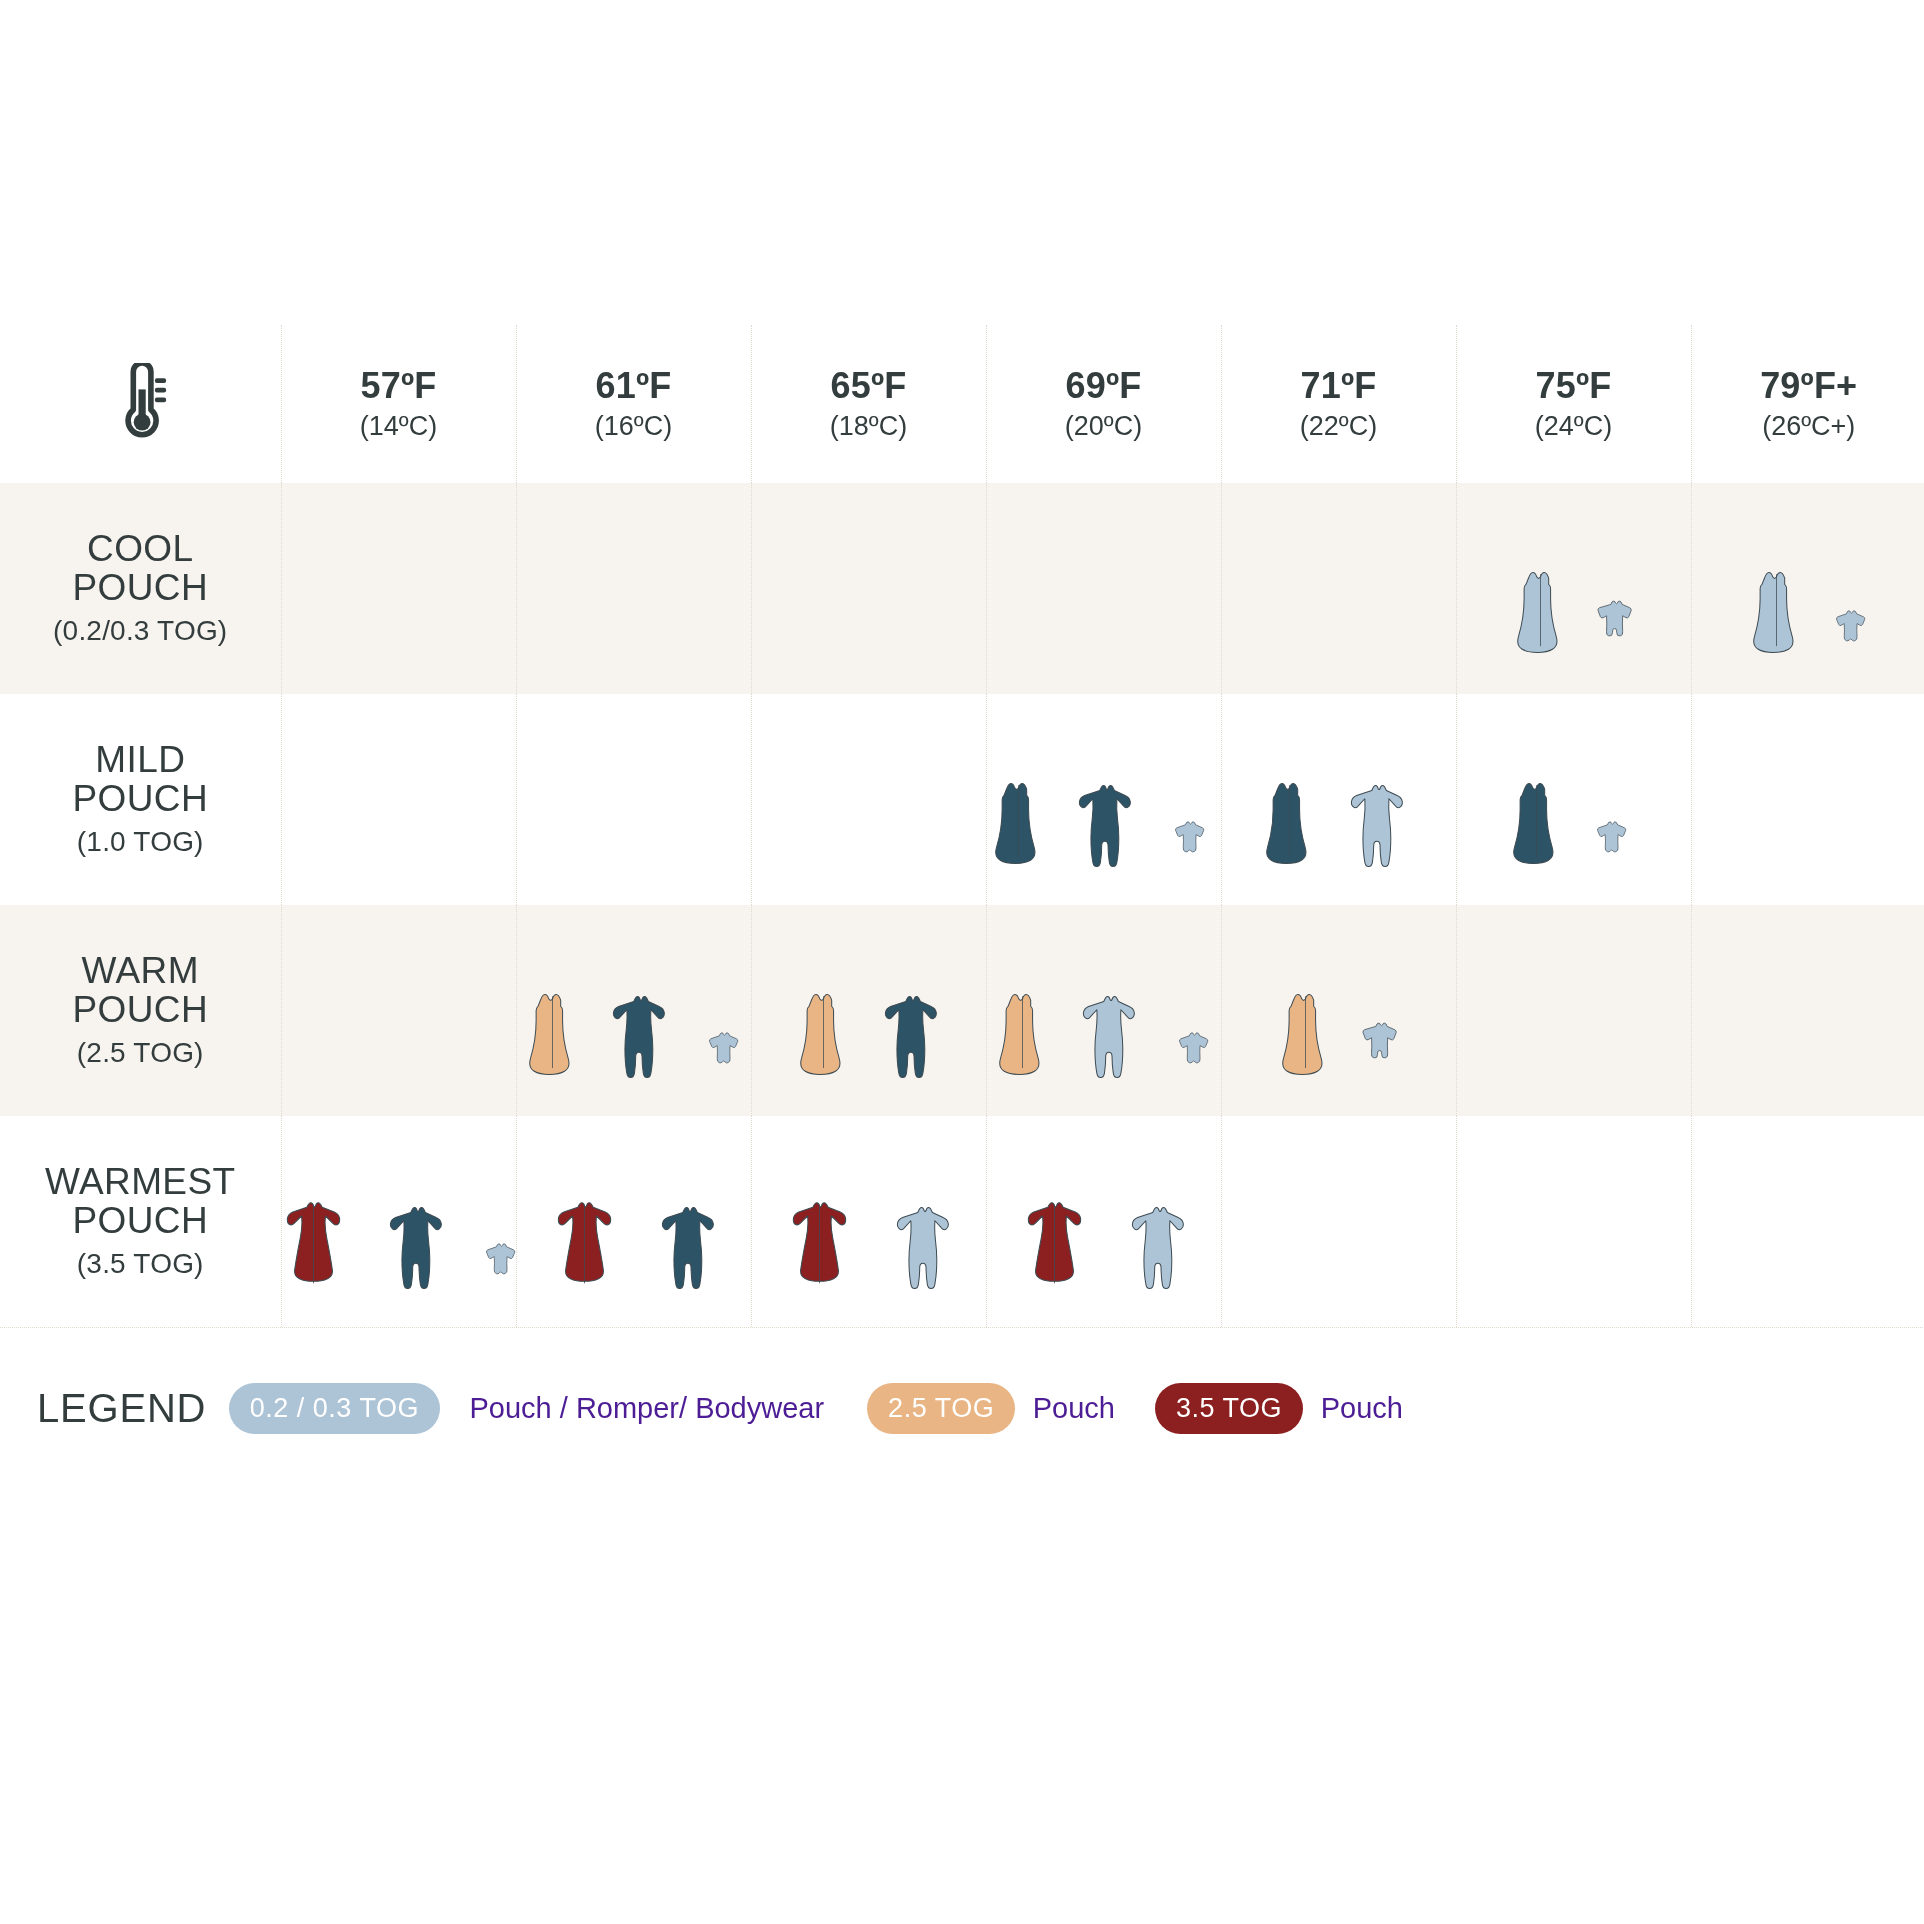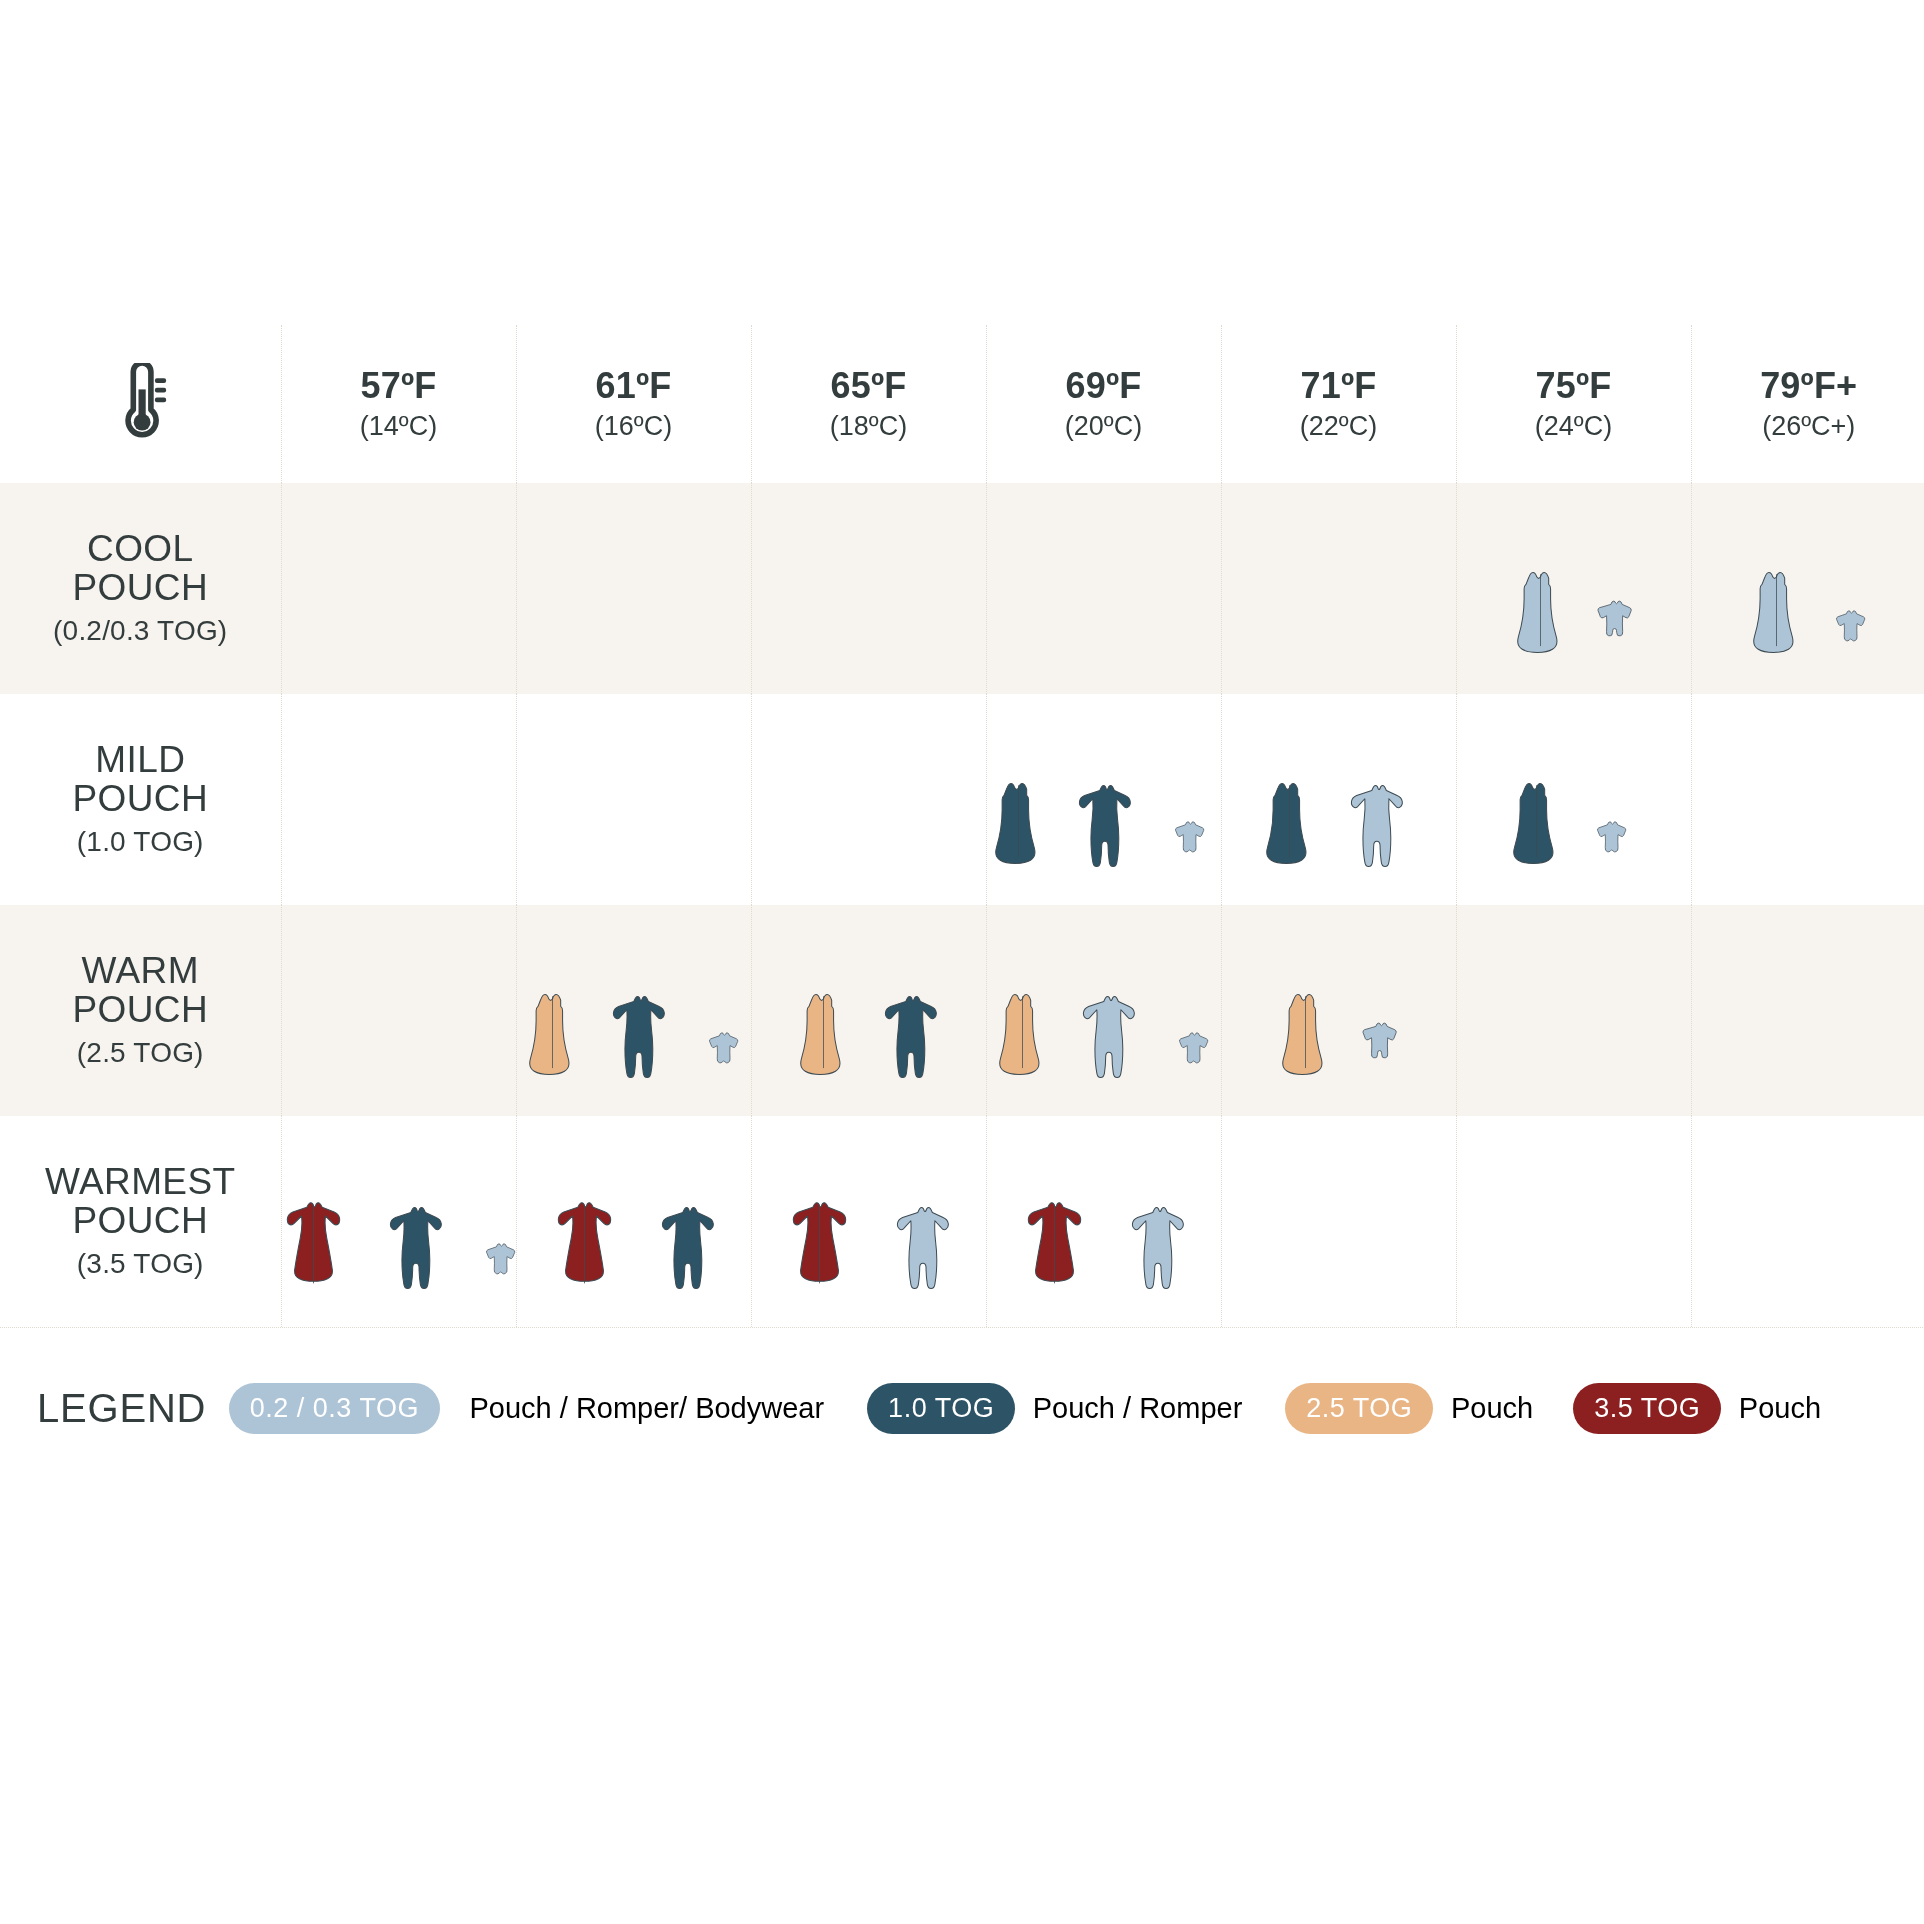--- a/index.html
+++ b/index.html
@@ -88,21 +88,21 @@
   }
   .legend-item { display: flex; align-items: center; }
   .pill {
     display: flex; align-items: center; justify-content: center;
     height: 51px; border-radius: 26px;
     color: #ffffff; font-size: 27px; font-weight: 400;
     letter-spacing: 0.5px; padding: 0 21px;
     white-space: nowrap;
   }
   .legend-desc {
-    font-size: 29px; color: #000000; font-weight: 400;
+    font-size: 29px; color: #4c1d95; font-weight: 400;
     margin-left: 17.6px; white-space: nowrap;
   }
 </style>
 </head>
 <body>
 
 <div id="root">
 
   <div class="chart">
     <table class="grid">
@@ -436,24 +436,20 @@
   <div class="grid-bottom-rule"></div>
 
   <div class="legend">
     <div class="legend-title">LEGEND</div>
 
     <div class="legend-item" style="margin-right:43px;gap:12px;">
       <div class="pill" style="background: rgb(173, 195, 214); color: rgb(255, 255, 255);">0.2 / 0.3  TOG</div>
       <div class="legend-desc">Pouch / Romper/ Bodywear</div>
     </div>
 
-    <div class="legend-item" style="margin-right:43px;">
-      <div class="pill" style="background: rgb(45, 83, 102); color: rgb(255, 255, 255);">1.0 TOG</div>
-      <div class="legend-desc">Pouch / Romper</div>
-    </div>
 
     <div class="legend-item" style="margin-right:40px;">
       <div class="pill" style="background: rgb(233, 181, 133); color: rgb(255, 255, 255);">2.5 TOG</div>
       <div class="legend-desc">Pouch</div>
     </div>
 
     <div class="legend-item">
       <div class="pill" style="background: rgb(140, 32, 32); color: rgb(255, 255, 255);">3.5 TOG</div>
       <div class="legend-desc">Pouch</div>
     </div>

